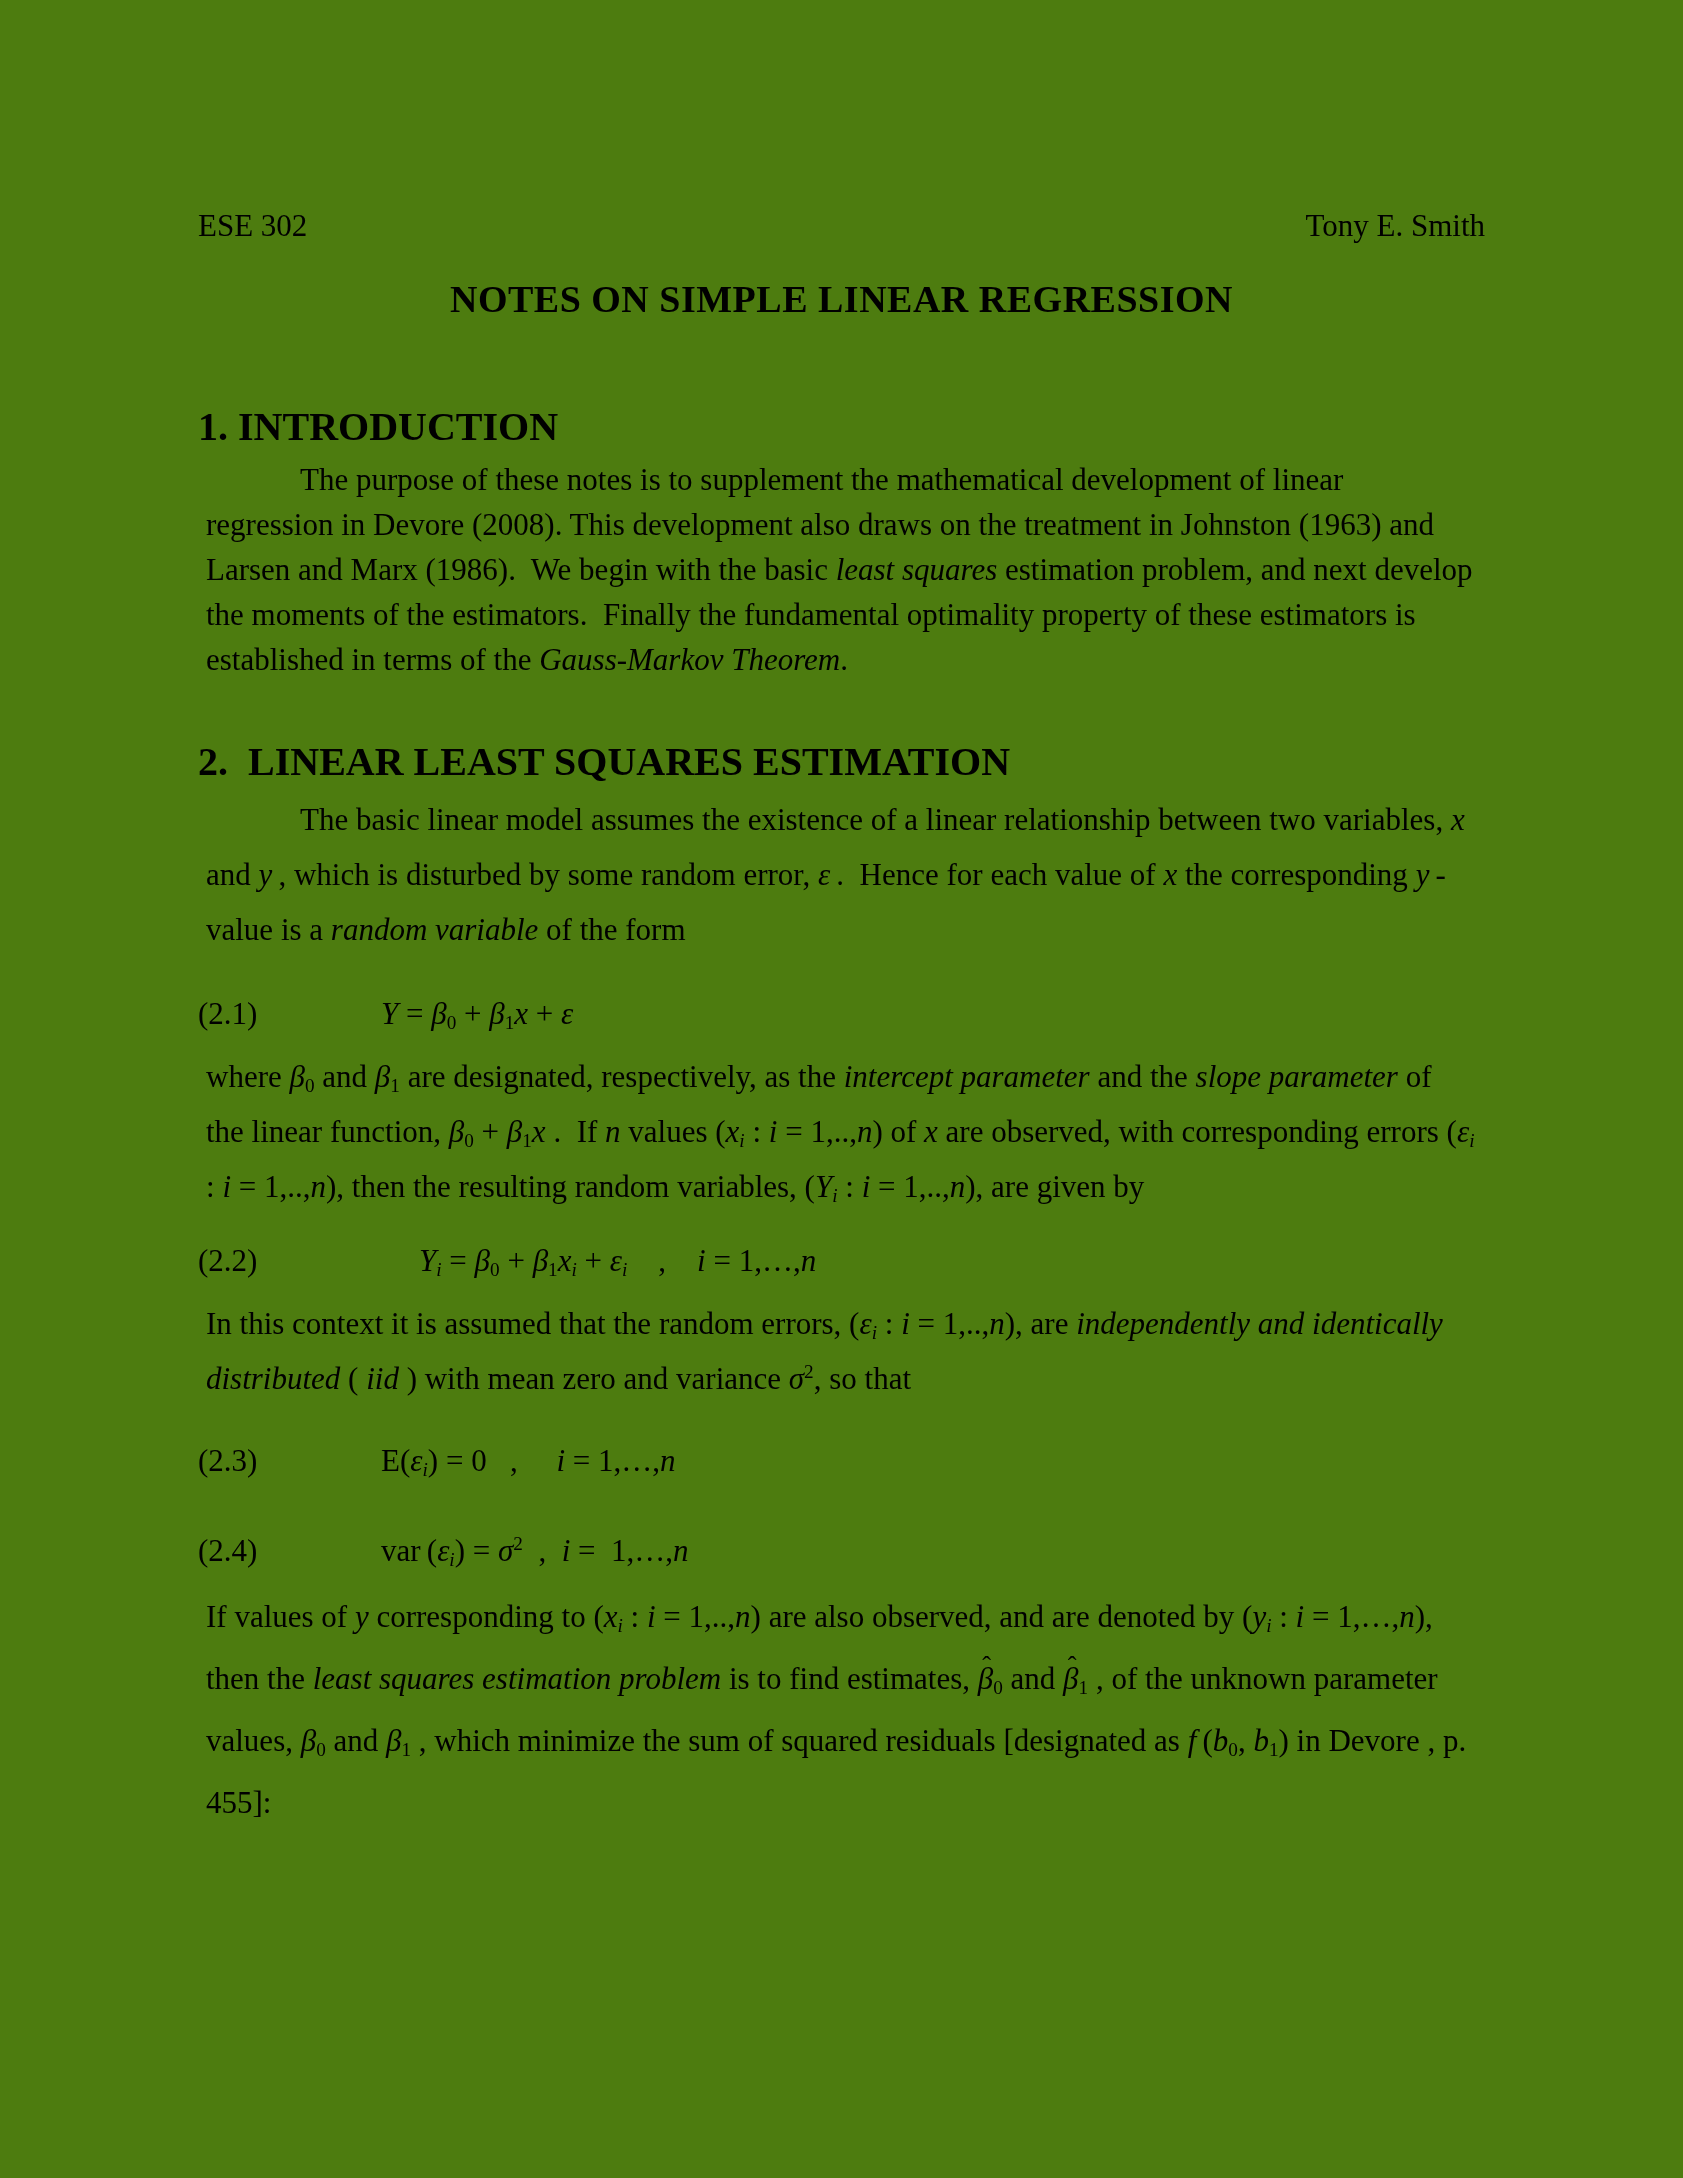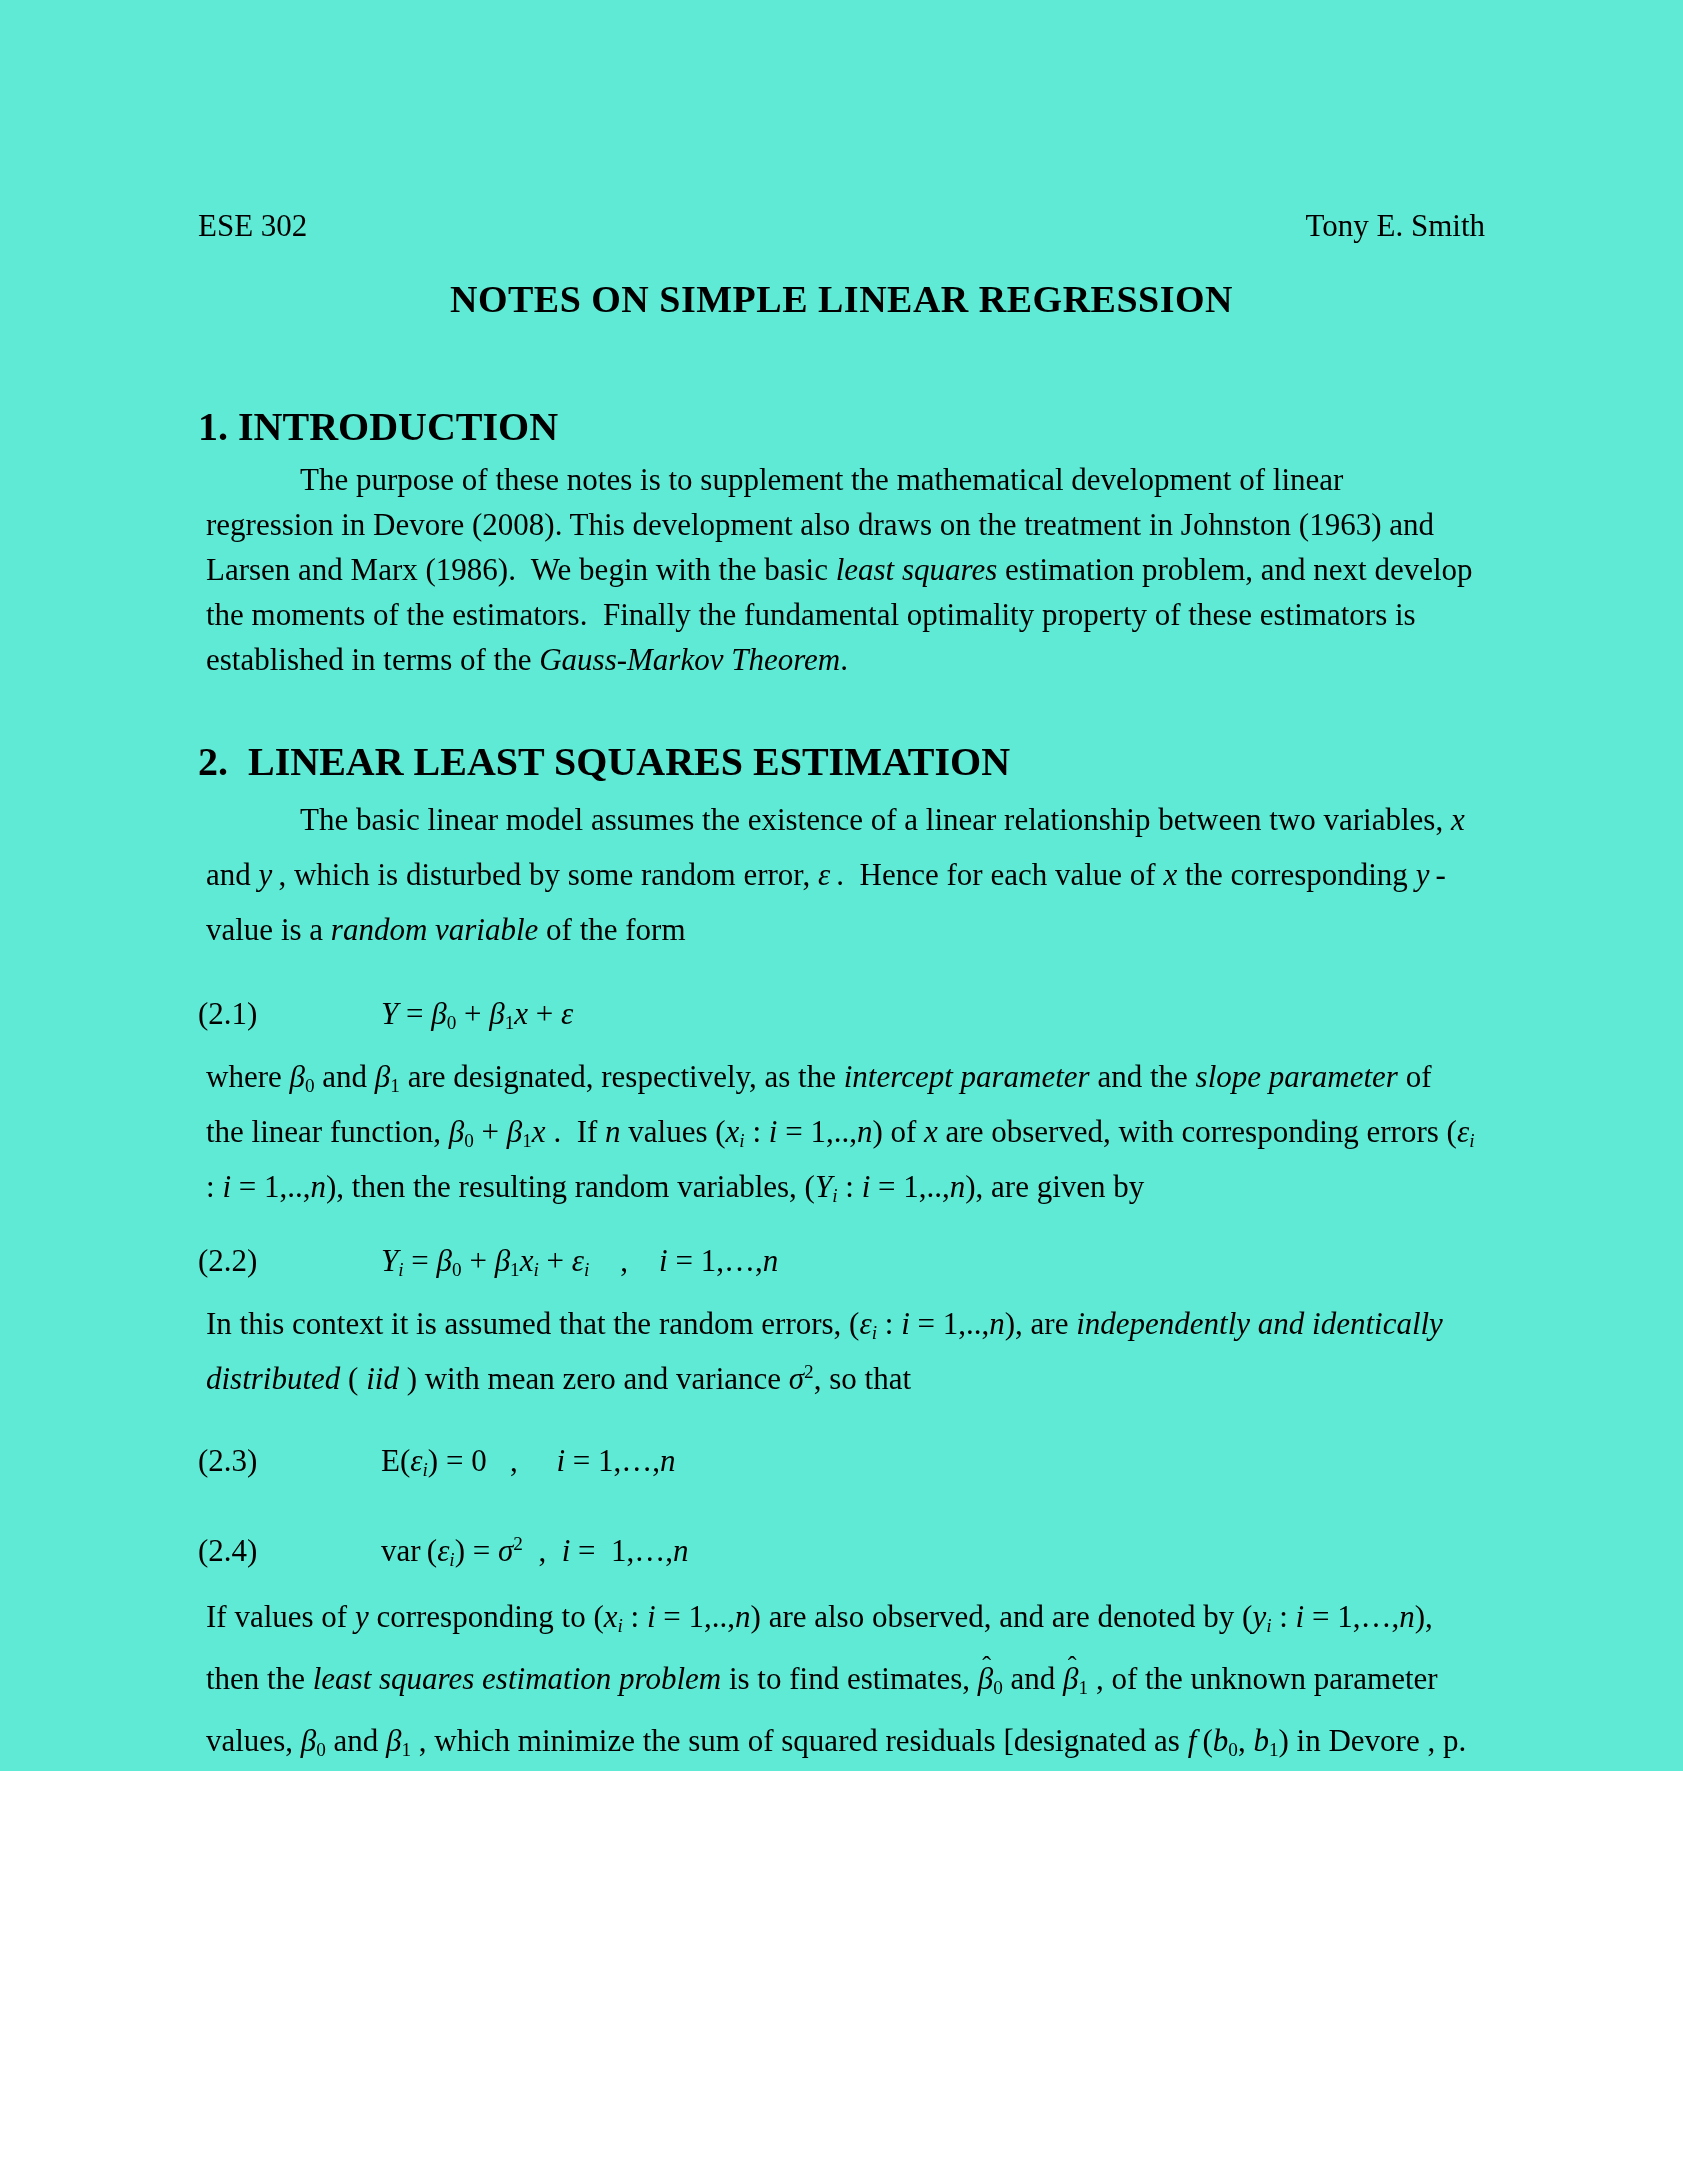--- a/index.html
+++ b/index.html
@@ -1,20 +1,20 @@
 <!DOCTYPE html>
 <html><head>
 <meta charset="utf-8">
 <style>
   html, body { margin: 0; padding: 0; background: #ffffff; }
   .page {
     position: relative;
     width: 1683px;
-    height: 1771px;
-    background: #5eead4;
+    height: 2178px;
+    background: #4d7c0f;
     color: #000000;
     font-family: "Liberation Serif", "DejaVu Serif", serif;
     overflow: hidden;
   }
   .content {
     position: absolute;
     left: 198px;
     top: 203px;
     width: 1287px;
   }
@@ -52,21 +52,21 @@
   .p-params  { margin-top: 30px; }
   .p-iid     { margin-top: 30px; }
   .p-lsq     { margin-top: 36px; }
   .equation {
     display: flex;
     align-items: flex-start;
     font-size: 31px;
     line-height: 54px;
   }
   .eq-21 { margin-top: 30px; }
-  .eq-22 { margin-top: 20px; }
+  .eq-22 { margin-top: 20px; gap: 38px; }
   .eq-23 { margin-top: 28px; }
   .eq-24 { margin-top: 36px; }
   .eq-label { flex: 0 0 183px; }
   .eq-body { flex: 1; }
   sub { font-size: 62%; vertical-align: -0.28em; line-height: 0; }
   sup { font-size: 62%; vertical-align: 0.55em; line-height: 0; }
   .hat { position: relative; display: inline-block; }
   .hat::after {
     content: "ˆ";
     position: absolute;

